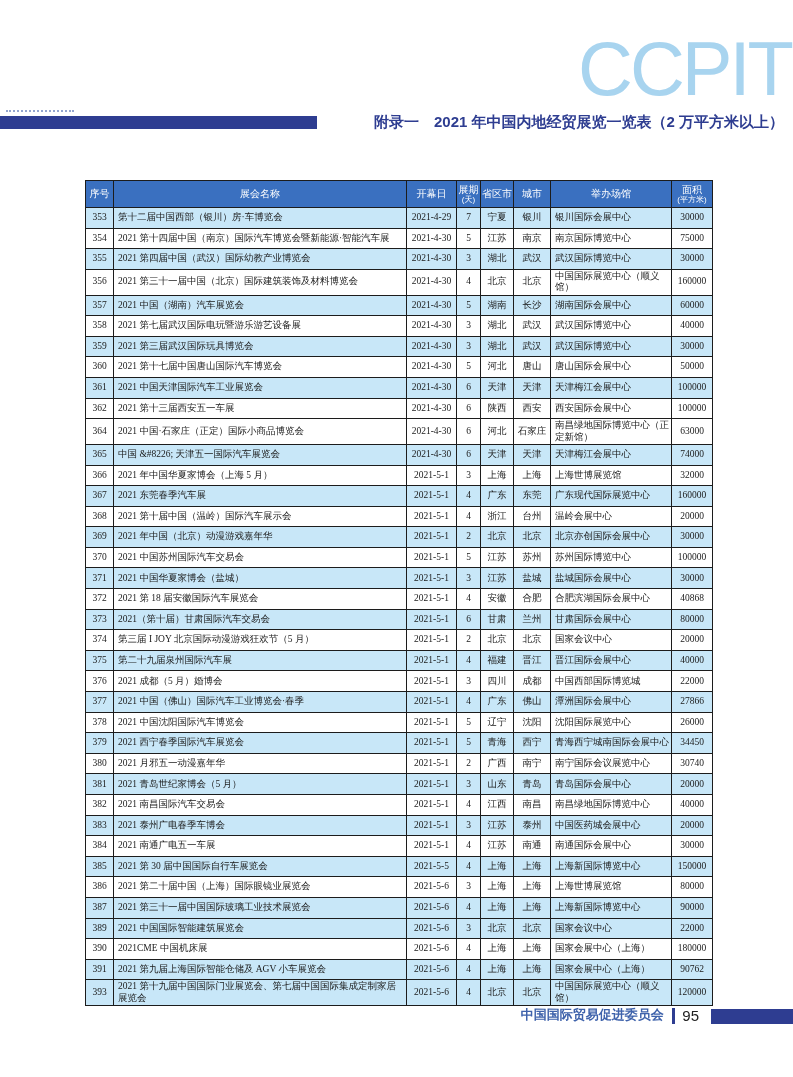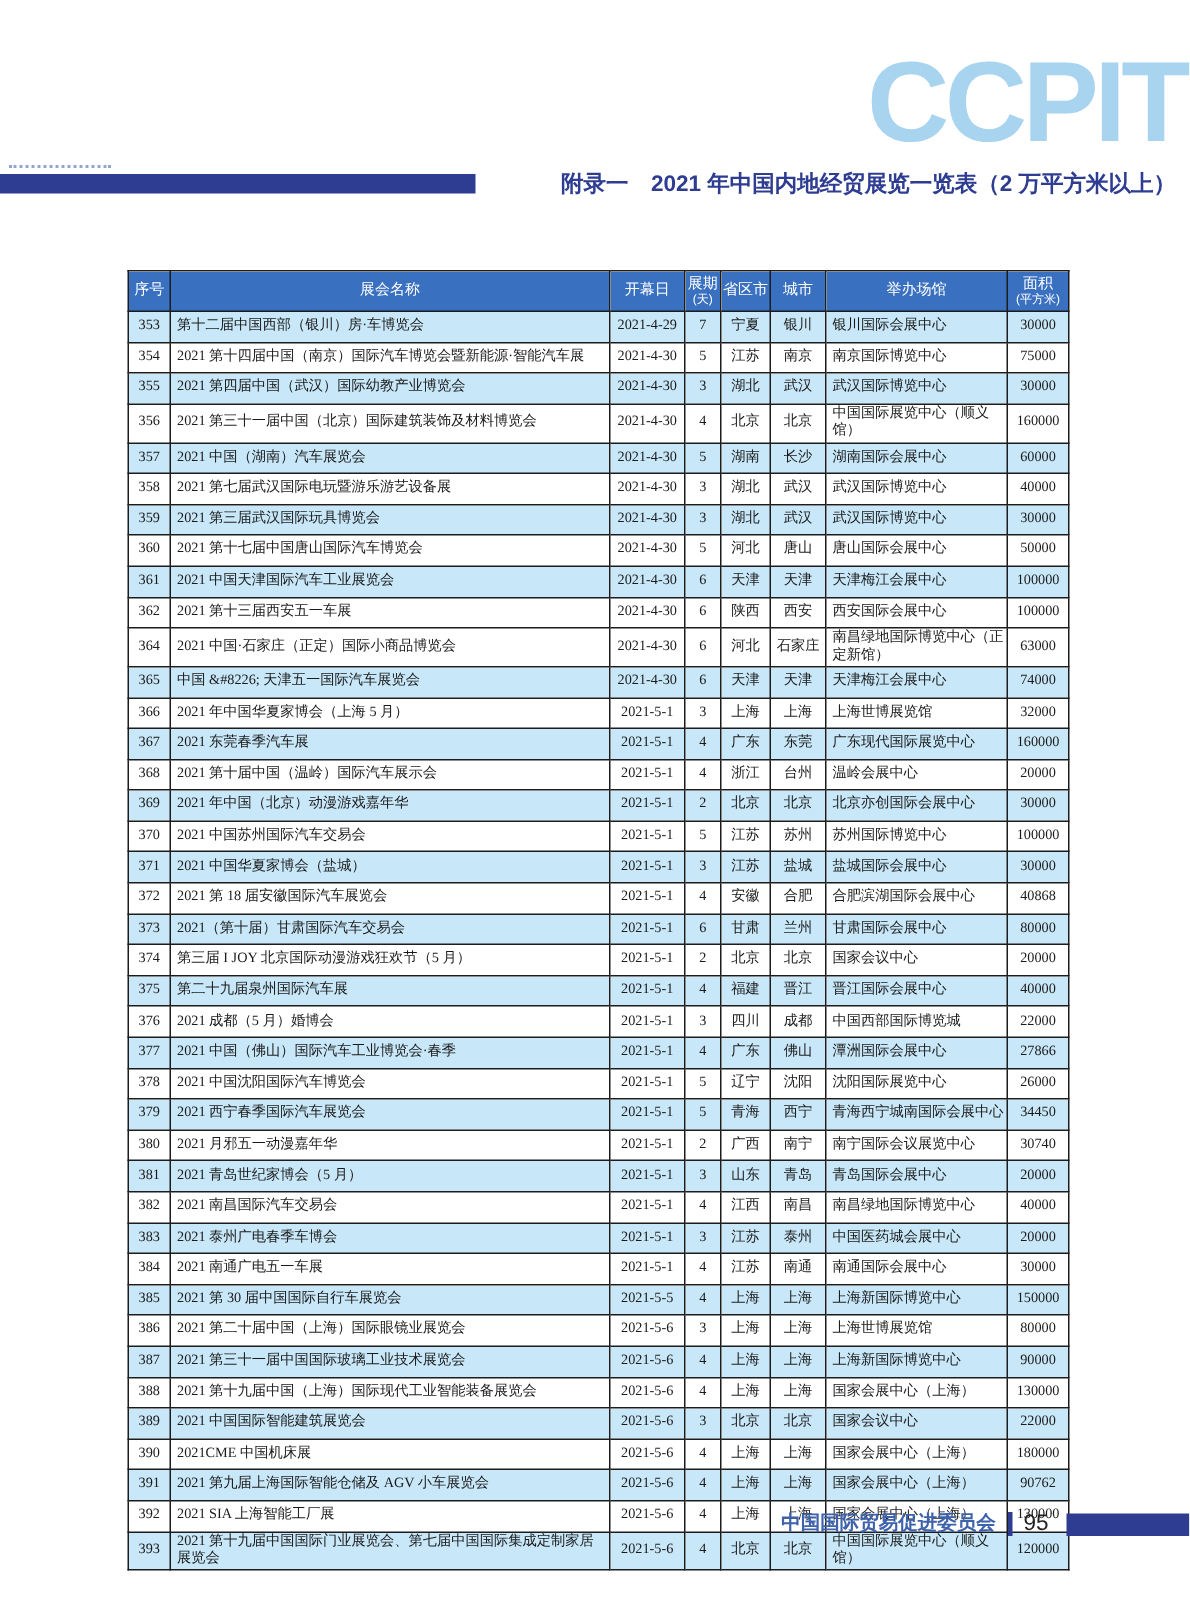--- a/index.html
+++ b/index.html
@@ -3,21 +3,21 @@
 <meta charset="utf-8">
 <style>
   html,body{margin:0;padding:0;background:#fff;}
   #page{
     position:relative;width:793px;height:1077px;background:#ffffff;
     font-family:"Liberation Serif", serif;overflow:hidden;
   }
   
   #logo{
     position:absolute;top:30px;right:2px;height:78px;line-height:78px;
-    font-family:"Liberation Sans", sans-serif;font-weight:bold;
+    font-family:"Liberation Sans", sans-serif;font-weight:normal;
     font-size:76px;letter-spacing:-3px;color:#A8D4EF;
   }
   #dotted-marks{
     position:absolute;top:110px;left:6px;width:68px;height:0;
     border-top:2px dotted #93a5cf;
   }
   #title-row{
     position:absolute;top:112px;left:0;right:0;height:20px;
     display:flex;align-items:center;
   }
@@ -435,30 +435,20 @@
           <tr class="stripe">
             <td class="c0">387</td>
             <td class="c1">2021 第三十一届中国国际玻璃工业技术展览会</td>
             <td class="c2">2021-5-6</td>
             <td class="c3">4</td>
             <td class="c4">上海</td>
             <td class="c5">上海</td>
             <td class="c6">上海新国际博览中心</td>
             <td class="c7">90000</td>
           </tr>
-          <tr>
-            <td class="c0">388</td>
-            <td class="c1">2021 第十九届中国（上海）国际现代工业智能装备展览会</td>
-            <td class="c2">2021-5-6</td>
-            <td class="c3">4</td>
-            <td class="c4">上海</td>
-            <td class="c5">上海</td>
-            <td class="c6">国家会展中心（上海）</td>
-            <td class="c7">130000</td>
-          </tr>
           <tr class="stripe">
             <td class="c0">389</td>
             <td class="c1">2021 中国国际智能建筑展览会</td>
             <td class="c2">2021-5-6</td>
             <td class="c3">3</td>
             <td class="c4">北京</td>
             <td class="c5">北京</td>
             <td class="c6">国家会议中心</td>
             <td class="c7">22000</td>
           </tr>
@@ -474,30 +464,20 @@
           </tr>
           <tr class="stripe">
             <td class="c0">391</td>
             <td class="c1">2021 第九届上海国际智能仓储及 AGV 小车展览会</td>
             <td class="c2">2021-5-6</td>
             <td class="c3">4</td>
             <td class="c4">上海</td>
             <td class="c5">上海</td>
             <td class="c6">国家会展中心（上海）</td>
             <td class="c7">90762</td>
-          </tr>
-          <tr>
-            <td class="c0">392</td>
-            <td class="c1">2021 SIA 上海智能工厂展</td>
-            <td class="c2">2021-5-6</td>
-            <td class="c3">4</td>
-            <td class="c4">上海</td>
-            <td class="c5">上海</td>
-            <td class="c6">国家会展中心（上海）</td>
-            <td class="c7">130000</td>
           </tr>
           <tr class="stripe">
             <td class="c0">393</td>
             <td class="c1">2021 第十九届中国国际门业展览会、第七届中国国际集成定制家居展览会</td>
             <td class="c2">2021-5-6</td>
             <td class="c3">4</td>
             <td class="c4">北京</td>
             <td class="c5">北京</td>
             <td class="c6">中国国际展览中心（顺义馆）</td>
             <td class="c7">120000</td>

